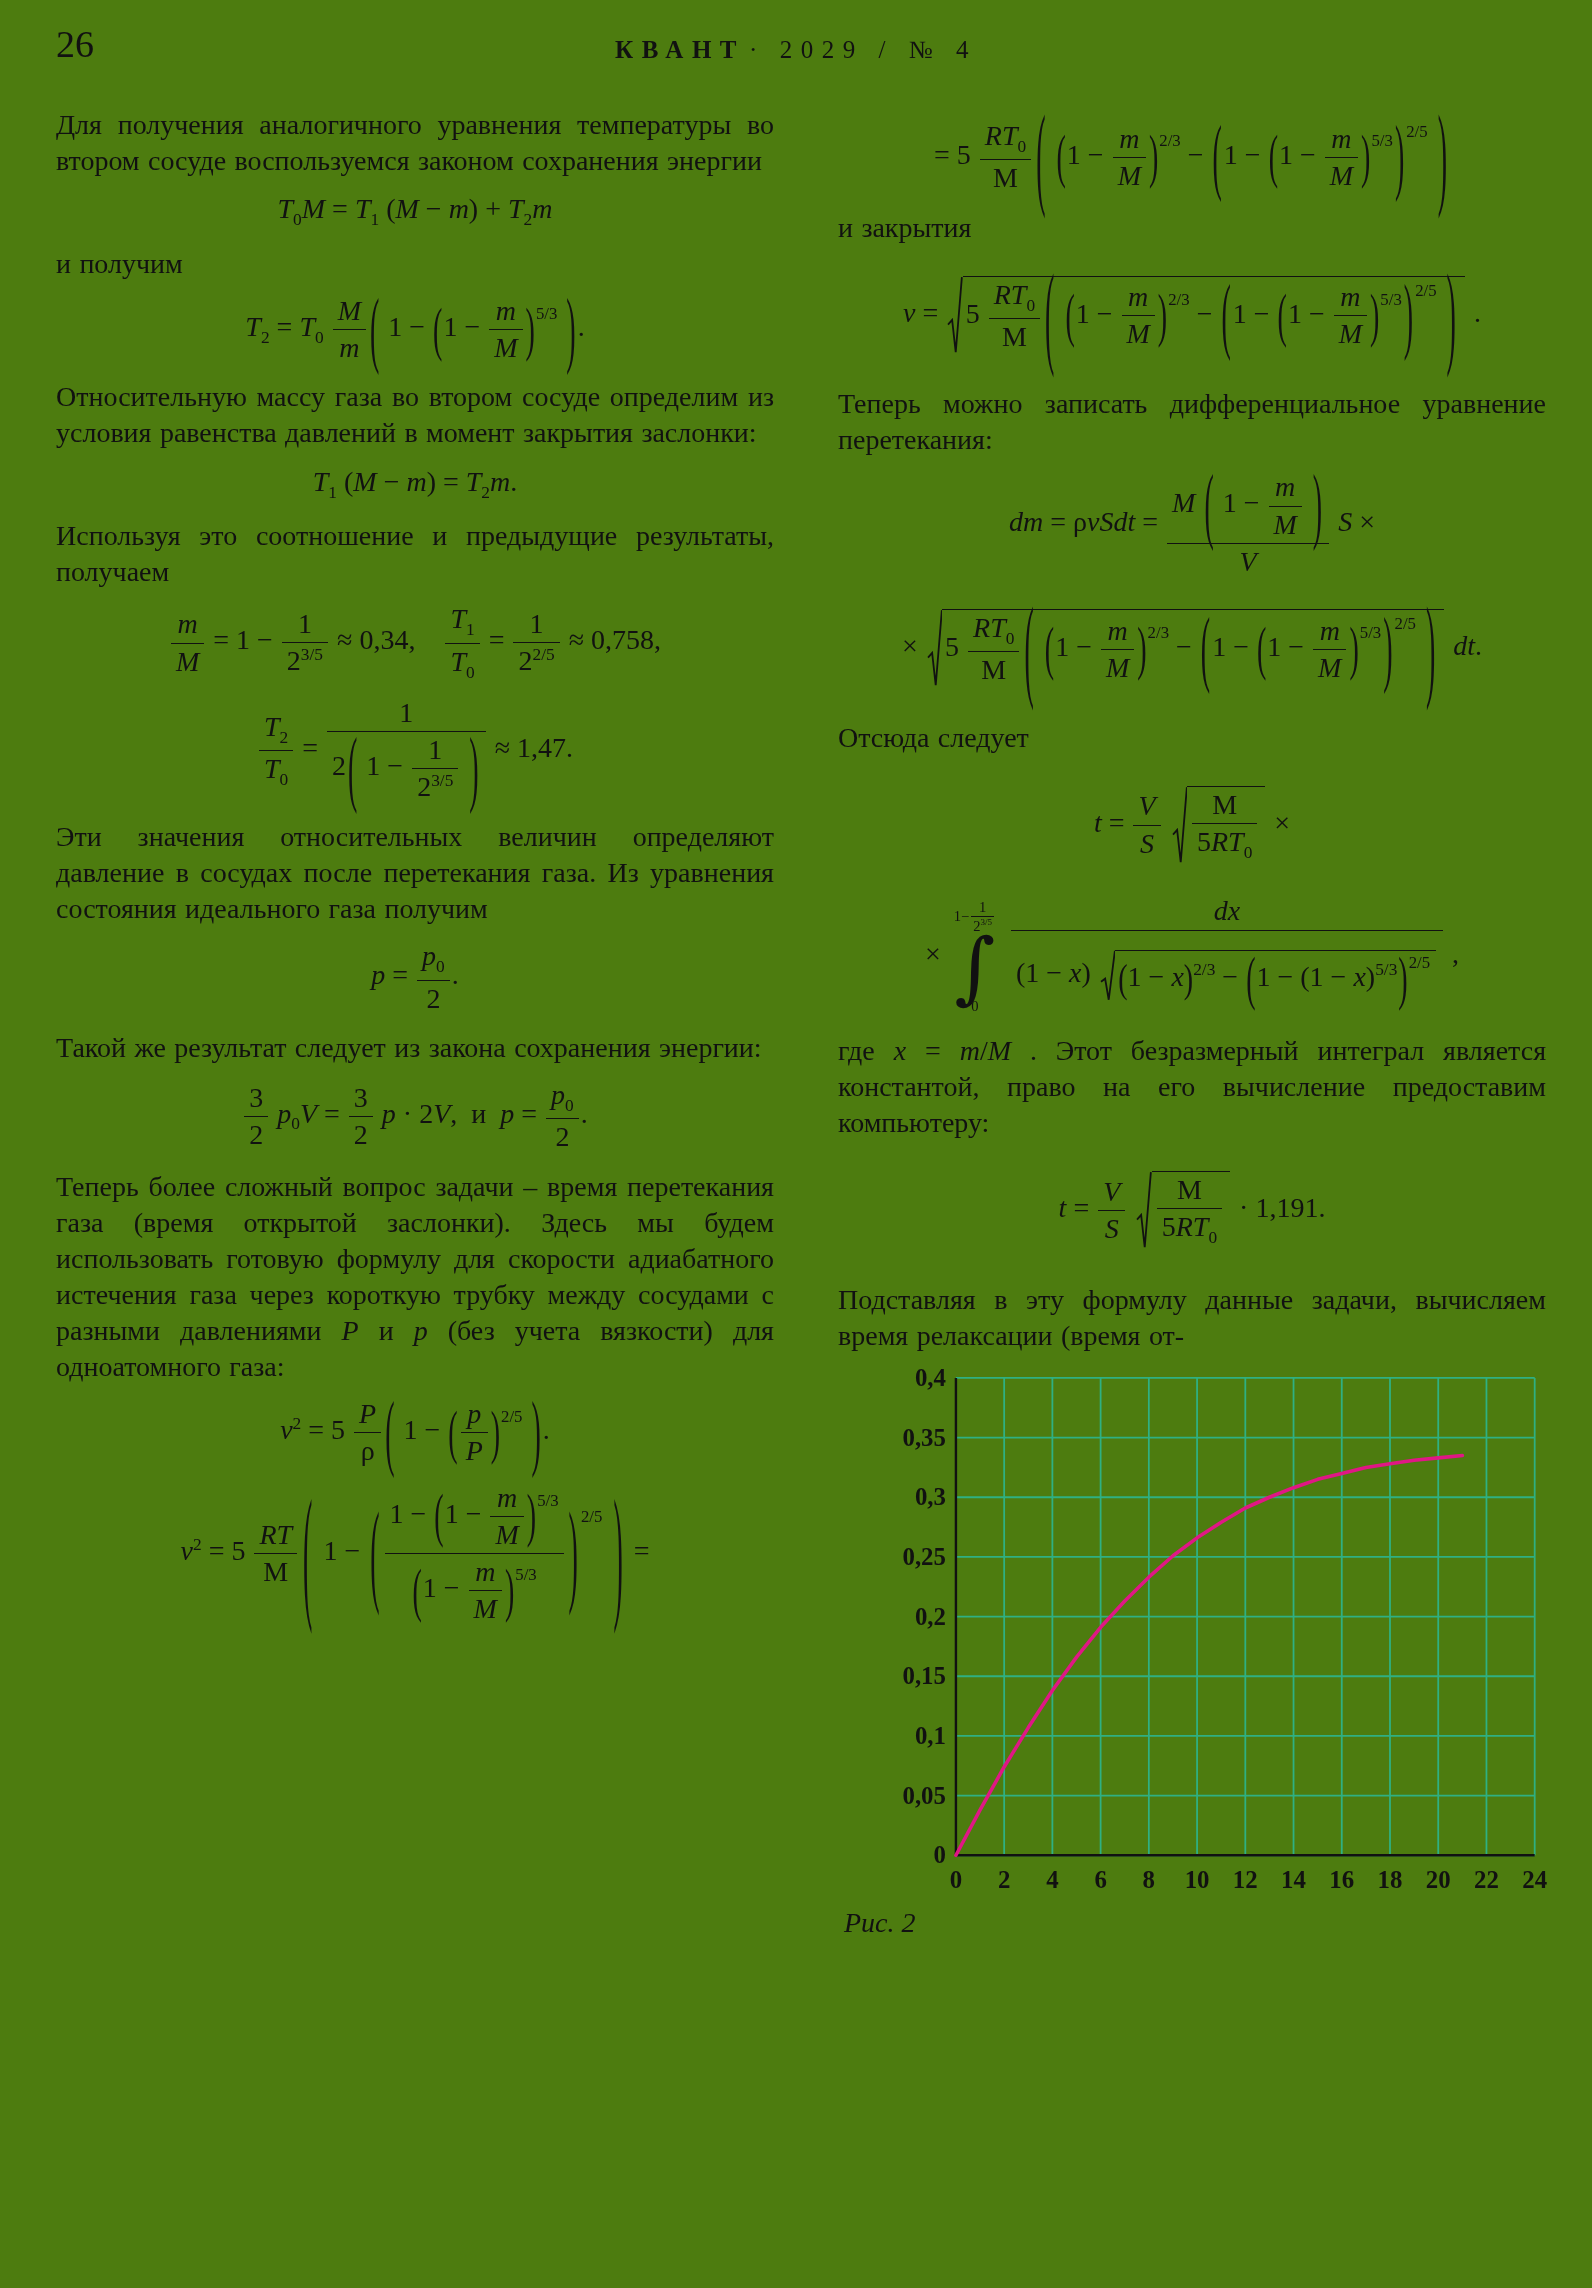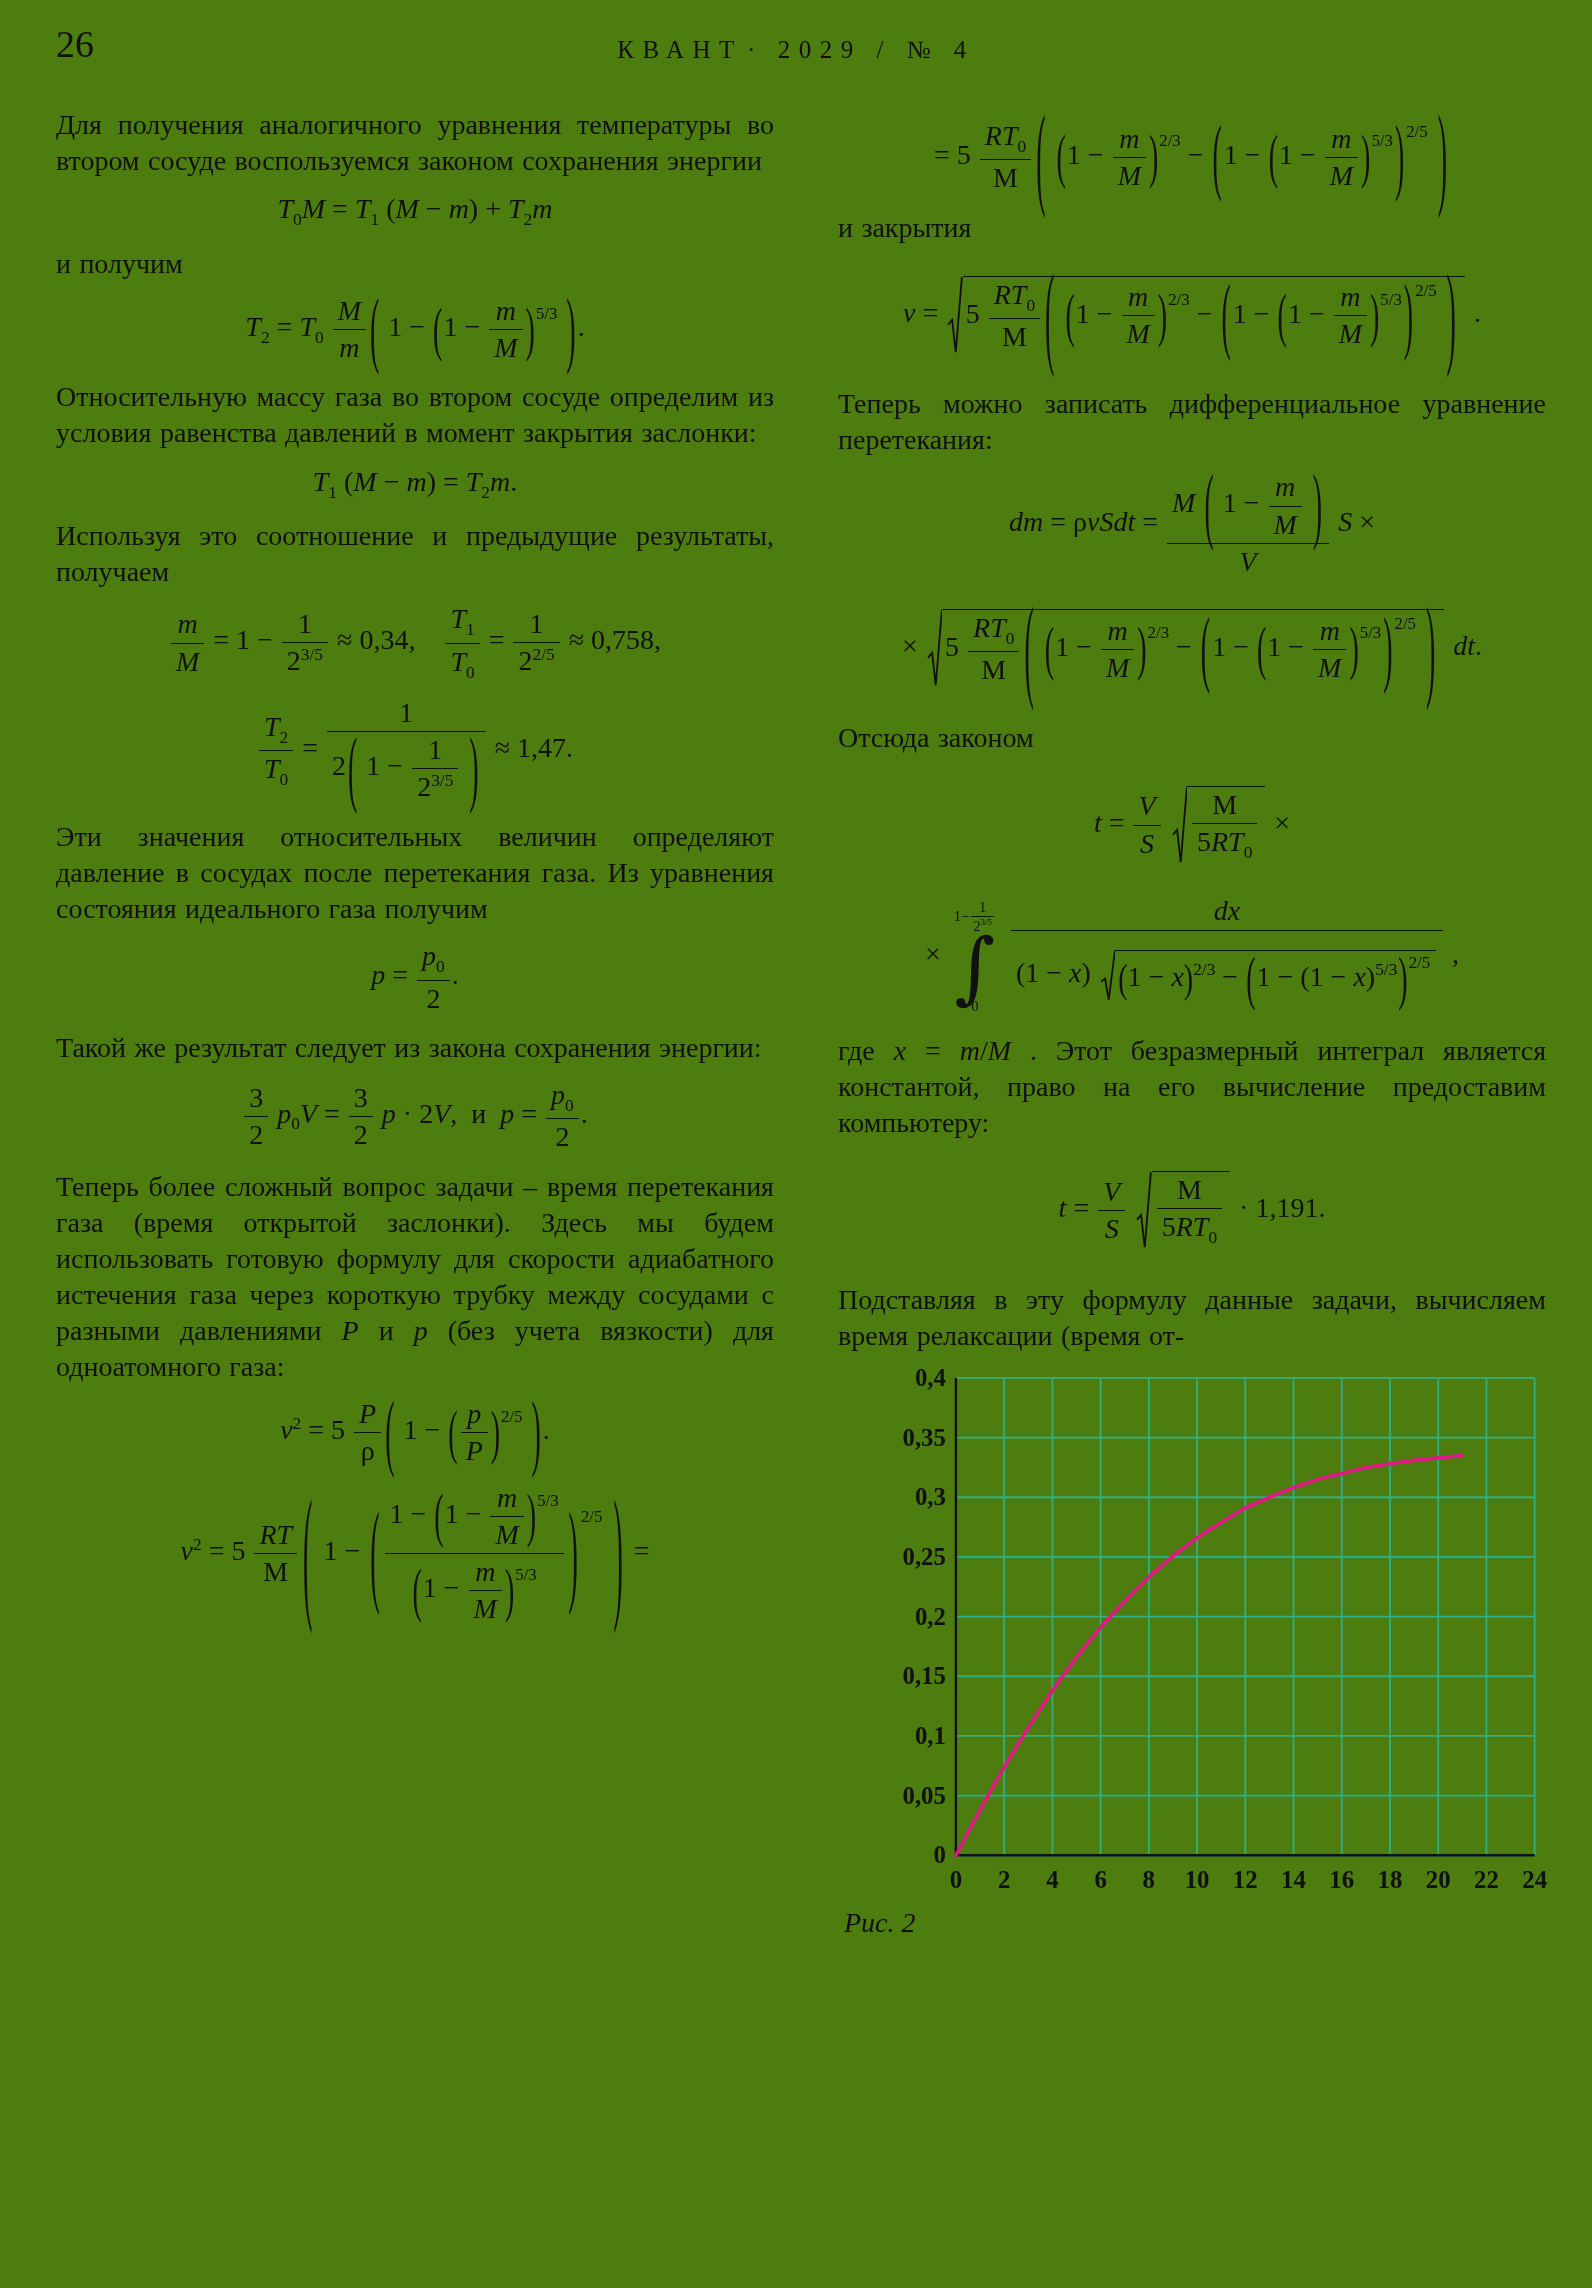--- a/index.html
+++ b/index.html
@@ -1,20 +1,20 @@
 <!DOCTYPE html>
 <html><head>
 <meta charset="utf-8">
 <style>
   html,body { margin:0; padding:0; background:#e8e8e8; }
   .page { position:relative; width:1592px; height:2289px; margin:0 auto; background:#4d7c0f;
           font-family:"Liberation Serif", serif; color:#111; overflow:hidden; }
   .pageno { position:absolute; top:22px; left:56px; font-size:38px; }
   .runhead { position:absolute; top:36px; left:0; width:100%; text-align:center; font-size:25px; letter-spacing:0.34em; }
-  .runhead .jt { font-weight:400; margin-right:4px; }
+  .runhead .jt { font-weight:700; margin-right:4px; }
   .runhead .sep { margin-right:14px; }
   .cols { position:absolute; top:107px; left:56px; display:flex; gap:64px; }
   .col { width:718px; }
   .col-r { width:708px; }
   p.body { font-size:28px; line-height:1.29; text-align:justify; margin:0 0 2px; word-spacing:0.05em; }
   .formula { font-size:28px; text-align:center; margin:14px 0 16px; line-height:1.15; }
 
   
   .fr { display:inline-block; vertical-align:middle; text-align:center; line-height:1.08; margin:0 2px; }
   .fr > .n { display:block; padding:0 5px 3px; border-bottom:1.6px solid #111; }
@@ -95,21 +95,21 @@
       <p class="body">Теперь можно записать дифференциальное уравнение перетекания:</p>
       <div class="formula"><i>dm</i> = ρ<i>vSdt</i> = <span class="fr"><span class="n"><i>M</i> <span class="br b3">(</span> 1 − <span class="fr"><span class="n"><i>m</i></span><span class="d"><i>M</i></span></span> <span class="br b3">)</span></span><span class="d"><i>V</i></span></span> <i>S</i> ×</div>
       <div class="formula">× <span class="sq">
             <span class="rs">
               <svg viewBox="0 0 30 100" preserveAspectRatio="none">
                 <path d="M2 62 L10 56 L17 97 L29 1.5" fill="none" stroke="#111" stroke-width="1.8" vector-effect="non-scaling-stroke"></path>
               </svg>
             </span>
             <span class="rb">5 <span class="fr"><span class="n"><i>RT</i><sub>0</sub></span><span class="d">М</span></span><span class="br b4">(</span> <span class="br b2">(</span>1 − <span class="fr"><span class="n"><i>m</i></span><span class="d"><i>M</i></span></span><span class="br b2">)</span><sup class="s2">2/3</sup> − <span class="br b3">(</span>1 − <span class="br b2">(</span>1 − <span class="fr"><span class="n"><i>m</i></span><span class="d"><i>M</i></span></span><span class="br b2">)</span><sup class="s2">5/3</sup><span class="br b3">)</span><sup class="s3">2/5</sup> <span class="br b4">)</span></span>
           </span> <i>dt</i>.</div>
-      <p class="body">Отсюда законом</p>
+      <p class="body">Отсюда следует</p>
       <div class="formula"><i>t</i> = <span class="fr"><span class="n"><i>V</i></span><span class="d"><i>S</i></span></span> <span class="sq">
             <span class="rs">
               <svg viewBox="0 0 30 100" preserveAspectRatio="none">
                 <path d="M2 62 L10 56 L17 97 L29 1.5" fill="none" stroke="#111" stroke-width="1.8" vector-effect="non-scaling-stroke"></path>
               </svg>
             </span>
             <span class="rb"><span class="fr"><span class="n">М</span><span class="d">5<i>RT</i><sub>0</sub></span></span></span>
           </span> ×</div>
       <div class="formula">× <span class="int">
             <span class="lim">1−<span class="fr"><span class="n">1</span><span class="d">2<sup>3/5</sup></span></span></span>

